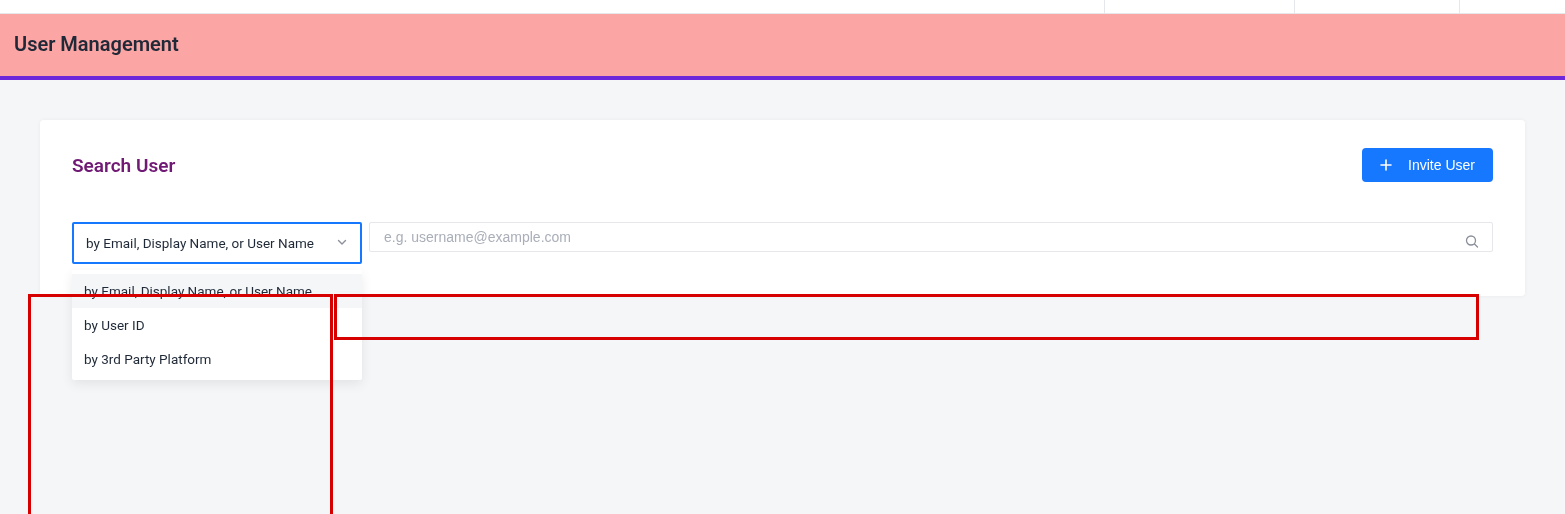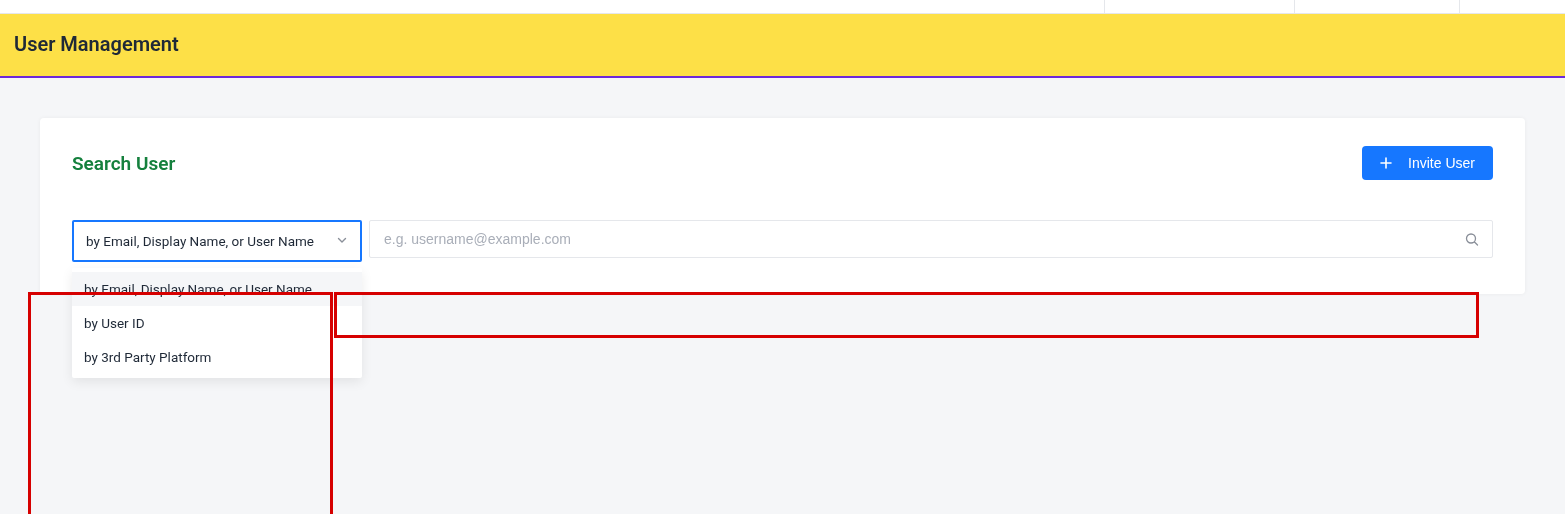--- a/index.html
+++ b/index.html
@@ -40,23 +40,23 @@
     }
     .top-bar-divider {
       position: absolute;
       right: 460px;
       top: 0;
       bottom: 0;
       width: 1px;
       background: #e5e7eb;
     }
     .header-section {
-      background: #fde047;
+      background: #fca5a5;
       padding: 18px 14px 20px 14px;
-      border-bottom: 2px solid #6d28d9;
+      border-bottom: 4px solid #6d28d9;
     }
     .page-title {
       font-size: 20px;
       font-weight: 600;
       color: #1f2937;
     }
     .main-content {
       padding: 40px;
     }
     .card {
@@ -68,21 +68,21 @@
     }
     .card-header-row {
       display: flex;
       justify-content: space-between;
       align-items: center;
       margin-bottom: 40px;
     }
     .card-title {
       font-size: 19px;
       font-weight: 600;
-      color: #15803d;
+      color: #701a75;
     }
     .invite-button {
       background: #1677ff;
       color: #ffffff;
       border: none;
       border-radius: 4px;
       padding: 9px 18px;
       font-size: 14px;
       font-weight: 500;
       display: inline-flex;
@@ -144,21 +144,21 @@
     }
     .dropdown-option.selected {
       background: #f5f6f8;
     }
     .search-input-wrap {
       flex: 1;
       position: relative;
     }
     .search-input {
       width: 100%;
-      height: 38px;
+      height: 30px;
       border: 1px solid #e5e7eb;
       border-radius: 2px;
       padding: 0 40px 0 14px;
       font-size: 14px;
       color: #1f2937;
       background: #ffffff;
     }
     .search-input::placeholder {
       color: #a9aeb8;
     }

